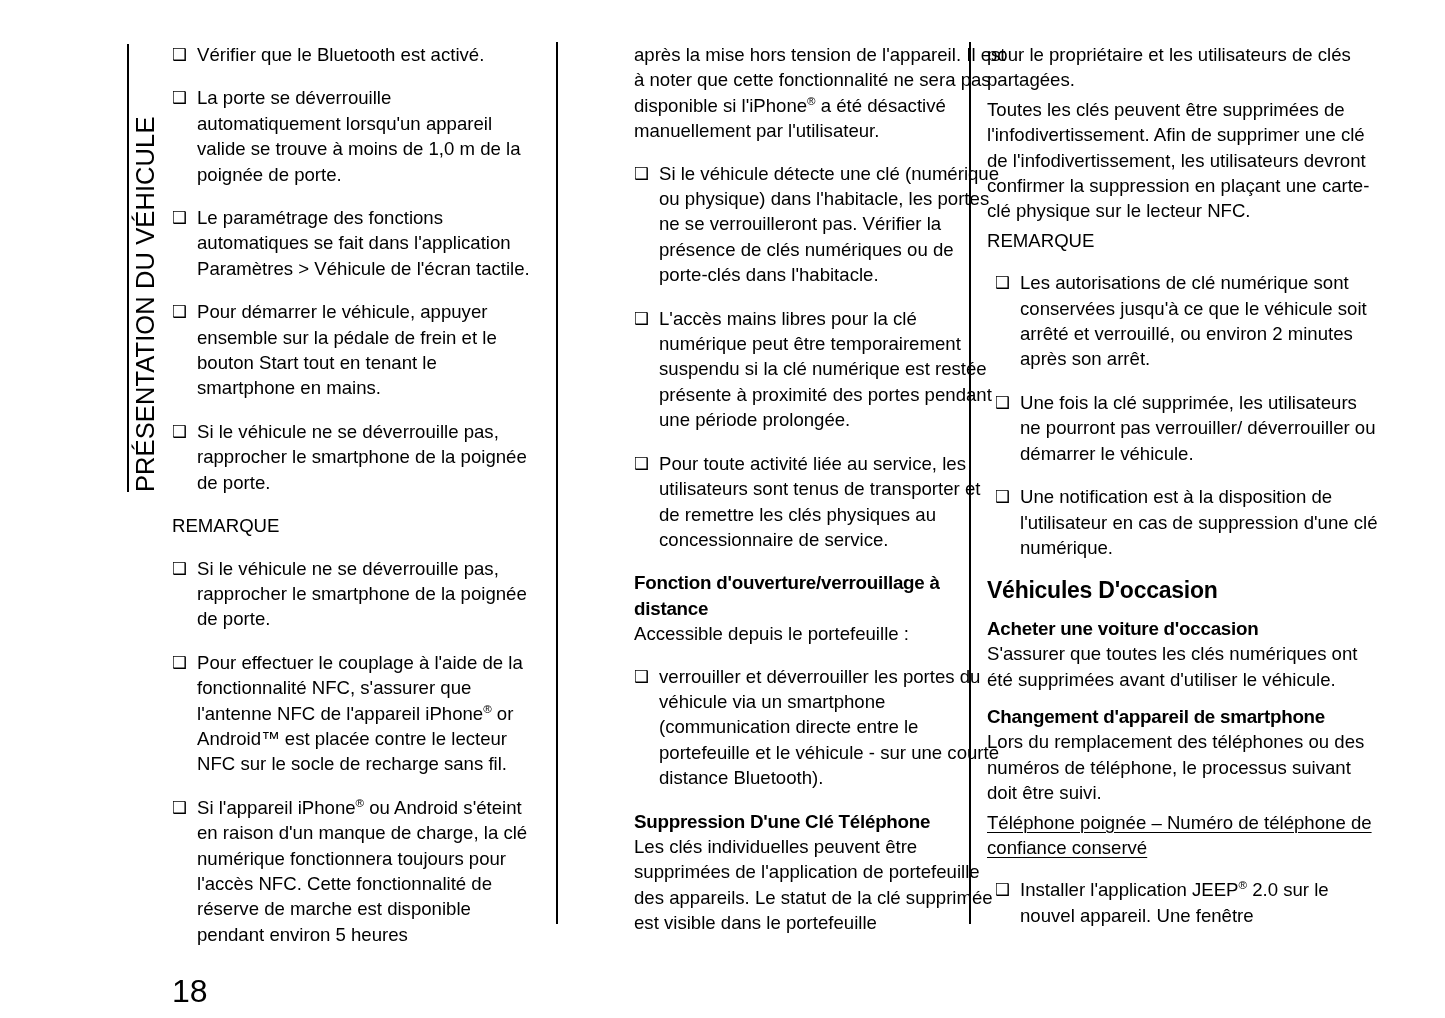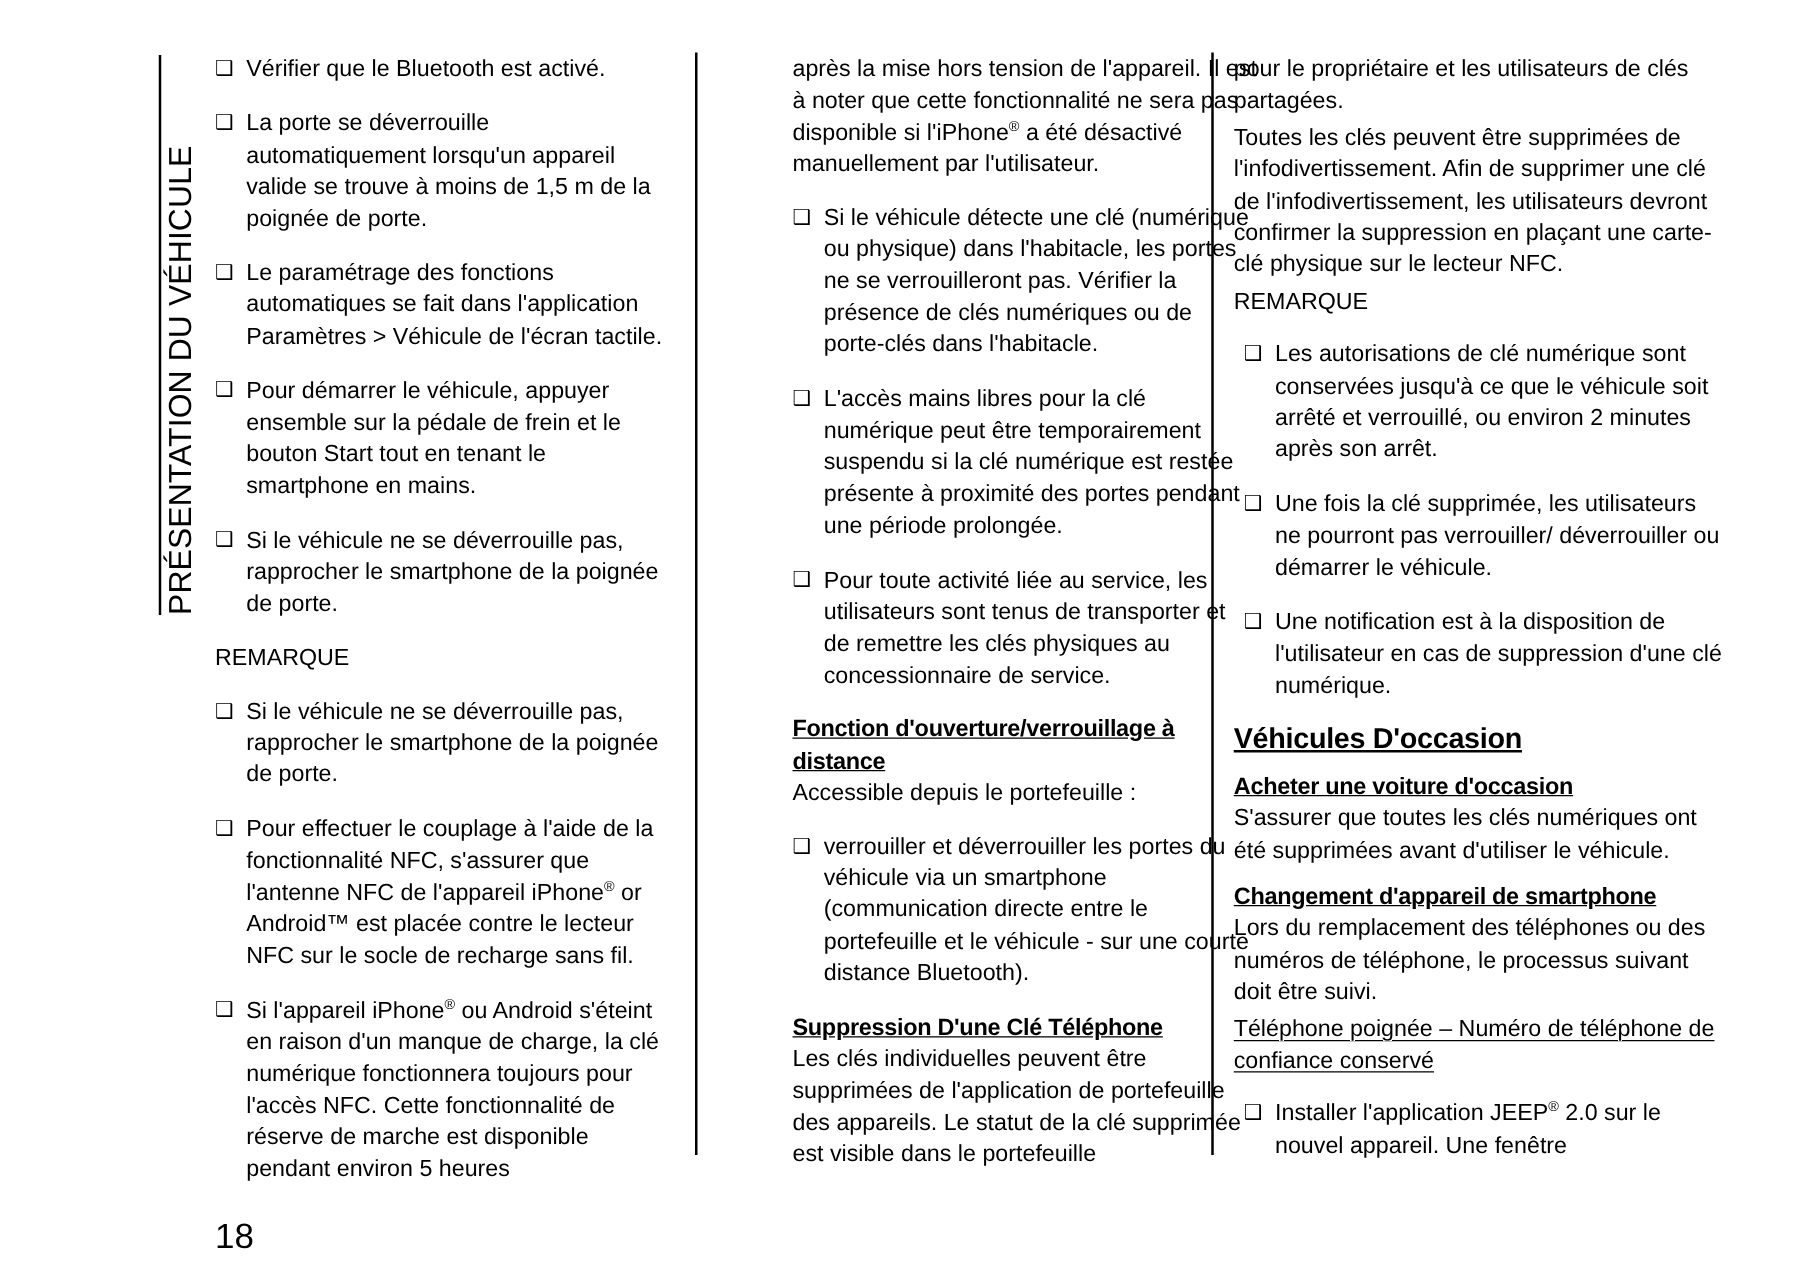--- a/index.html
+++ b/index.html
@@ -109,62 +109,61 @@
   .col3 .bullet .mark { left: 8px; }
 
   
   .h-bold {
     font-family: "Liberation Sans Narrow", "Liberation Sans", sans-serif;
     font-weight: 700;
     font-size: 18.8px;
     line-height: 25.4px;
     font-stretch: condensed;
     letter-spacing: -0.25px;
-    text-decoration: underline;
   }
   .h-bold.big { font-size: 23px; }
   .h-under {
     text-decoration: underline;
     text-underline-offset: 3px;
     text-decoration-thickness: 1.4px;
   }
 
   sup.reg {
     font-size: 0.62em;
     vertical-align: super;
     line-height: 0;
   }
 
   
   .folio {
     position: absolute;
     left: 172px;
     top: 975px;
-    font-size: 28px;
+    font-size: 32px;
     line-height: 1;
     font-weight: 400;
   }
 </style>
 </head>
 <body>
 
 <div class="page">
 
   <div class="sidebar">
     <div class="sidebar-rule"></div>
     <div class="sidebar-title">PRÉSENTATION DU VÉHICULE</div>
   </div>
 
   <div class="col-rule r1"></div>
   <div class="col-rule r2"></div>
 
   <div class="col col1" id="col1">
       <div class="bullet"><span class="mark">❑</span><span>Vérifier que le Bluetooth est activé.</span></div>
       <div style="height: 18px;"></div>
-      <div class="bullet"><span class="mark">❑</span><span>La porte se déverrouille automatiquement lorsqu'un appareil valide se trouve à moins de 1,5 m de la poignée de porte.</span></div>
+      <div class="bullet"><span class="mark">❑</span><span>La porte se déverrouille automatiquement lorsqu'un appareil valide se trouve à moins de 1,0 m de la poignée de porte.</span></div>
       <div style="height: 18px;"></div>
       <div class="bullet"><span class="mark">❑</span><span>Le paramétrage des fonctions automatiques se fait dans l'application Paramètres &gt; Véhicule de l'écran tactile.</span></div>
       <div style="height: 18px;"></div>
       <div class="bullet"><span class="mark">❑</span><span>Pour démarrer le véhicule, appuyer ensemble sur la pédale de frein et le bouton Start tout en tenant le smartphone en mains.</span></div>
       <div style="height: 18px;"></div>
       <div class="bullet"><span class="mark">❑</span><span>Si le véhicule ne se déverrouille pas, rapprocher le smartphone de la poignée de porte.</span></div>
       <div style="height: 18px;"></div>
       <div class="para">REMARQUE</div>
       <div style="height: 17px;"></div>
       <div class="bullet"><span class="mark">❑</span><span>Si le véhicule ne se déverrouille pas, rapprocher le smartphone de la poignée de porte.</span></div>

